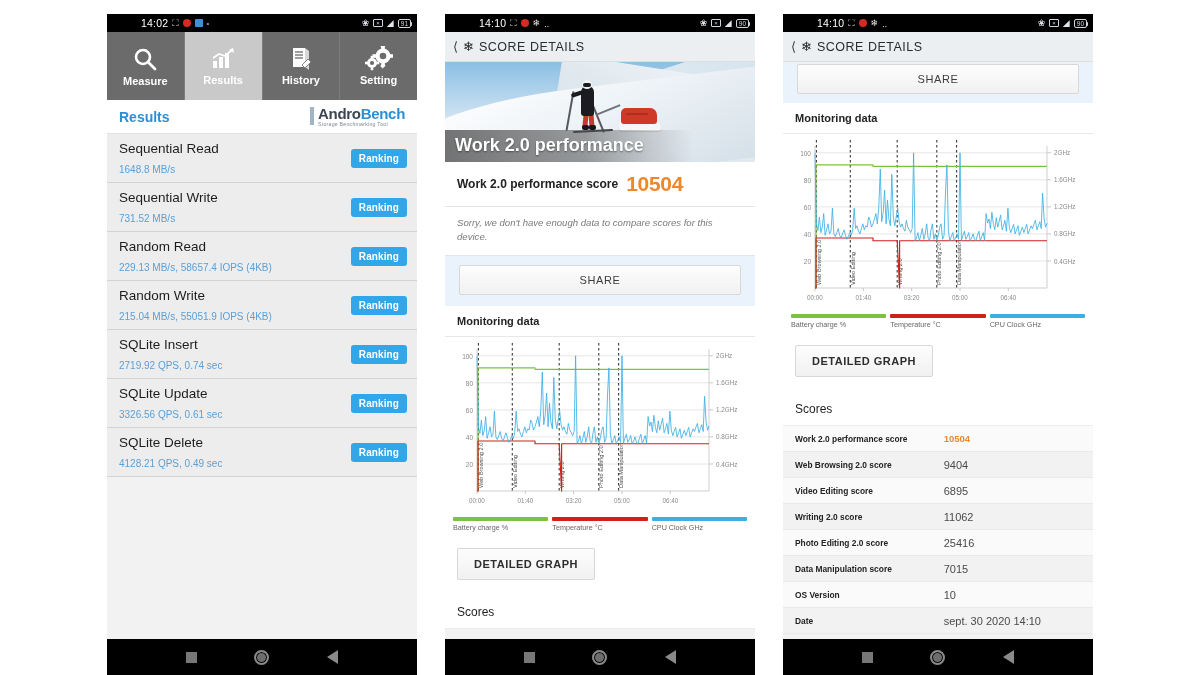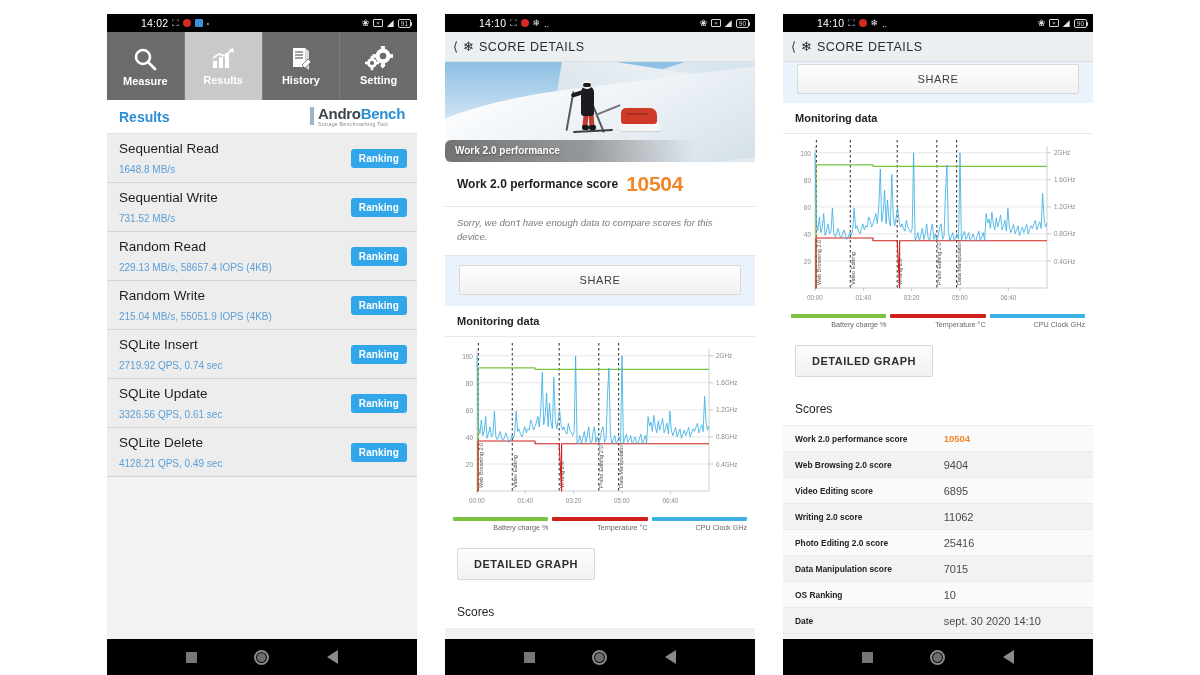--- a/index.html
+++ b/index.html
@@ -169,24 +169,23 @@
   .sk-ski { position:absolute; width:40px; height:2px; background:#3d3d42; left:-8px; top:50px; transform:rotate(-3deg); border-radius:2px; }
   .sk-pole1 { position:absolute; width:2px; height:40px; background:#55595e; left:-12px; top:11px; transform:rotate(10deg); }
   .sk-pole2 { position:absolute; width:2px; height:42px; background:#55595e; left:14px; top:12px; transform:rotate(-22deg); }
   .sled { position:absolute; left:56%; top:57%; }
   .sled-base { position:absolute; width:42px; height:12px; background:#f4f6f8; border-radius:4px 9px 3px 4px; box-shadow:0 1px 1px rgba(0,0,0,.12); }
   .sled-bag { position:absolute; width:36px; height:16px; background:#cf3a28; border-radius:5px 7px 3px 3px; left:2px; top:-11px; }
   .sled-bag::after { content:""; position:absolute; left:5px; top:5px; width:22px; height:2px; background:#a92f20; border-radius:2px; }
   .sled-rope { position:absolute; width:26px; height:1.5px; background:#6d7278; left:-24px; top:-10px; transform:rotate(-22deg); }
   .hero-caption {
     position:absolute; left:0; bottom:0; width:100%;
-    padding:5px 10px 6px; color:#fff; font-size:10px; font-weight:700;
+    padding:5px 10px 6px; color:#fff; font-size:18px; font-weight:700;
     background:linear-gradient(90deg,rgba(70,70,70,.75) 0%,rgba(80,80,80,.55) 45%,rgba(90,90,90,0) 80%);
     text-shadow:0 1px 2px rgba(0,0,0,.45);
-    border-radius:6px;
   }
 
   .pm-scorebar {
     background:#fff; border-bottom:1px solid #e4e4e4;
     display:flex; align-items:center; gap:8px;
     padding:10px 12px;
   }
   .pm-scorebar-label { font-size:12px; font-weight:700; color:#222; }
   .pm-scorebar-value { font-size:21px; font-weight:700; color:#f0872a; letter-spacing:-.3px; }
   .pm-note {
@@ -204,21 +203,21 @@
   .pm-section-h {
     background:#fff; border-bottom:1px solid #e8e8e8;
     padding:9px 12px; font-size:11px; font-weight:700; color:#232323;
   }
   .pm-graphwrap { background:#fff; padding:4px 6px 2px; }
   .pm-legend {
     background:#fff; display:flex; padding:2px 8px 6px; gap:4px;
   }
   .lg-item { flex:1; }
   .lg-bar { height:4px; border-radius:1px; }
-  .lg-tx { font-size:7.2px; color:#666; margin-top:2px;text-align:right; }
+  .lg-tx { font-size:7.2px; color:#666; margin-top:2px; }
   .pm-detailwrap { background:#fff; padding:10px 12px 14px; }
   .pm-detail {
     display:inline-block; background:linear-gradient(180deg,#fdfdfd,#f1f1f1);
     border:1px solid #d8d8d8; border-radius:2px;
     padding:9px 16px; font-size:11px; color:#2e2e2e; letter-spacing:.5px; font-weight:700;
   }
   .pm-scores-h {
     background:#fff; padding:11px 12px 9px;
     font-size:12px; color:#1f1f1f; border-bottom:1px solid #ececec;
   }
@@ -665,21 +664,21 @@
         </div>
         <div class="pm-trow">
           <div class="pm-tk">Photo Editing 2.0 score</div>
           <div class="pm-tv">25416</div>
         </div>
         <div class="pm-trow">
           <div class="pm-tk">Data Manipulation score</div>
           <div class="pm-tv">7015</div>
         </div>
         <div class="pm-trow">
-          <div class="pm-tk">OS Ranking</div>
+          <div class="pm-tk">OS Version</div>
           <div class="pm-tv">10</div>
         </div>
         <div class="pm-trow">
           <div class="pm-tk">Date</div>
           <div class="pm-tv">sept. 30 2020 14:10</div>
         </div>
       </div>
     </div>
 
     <div class="navbar">

